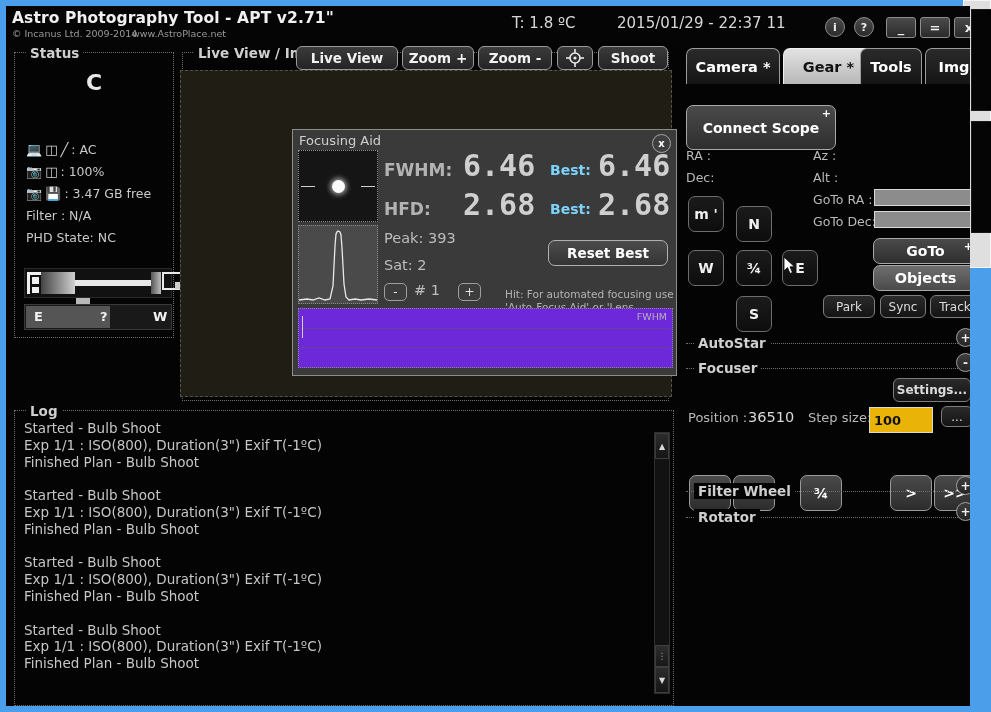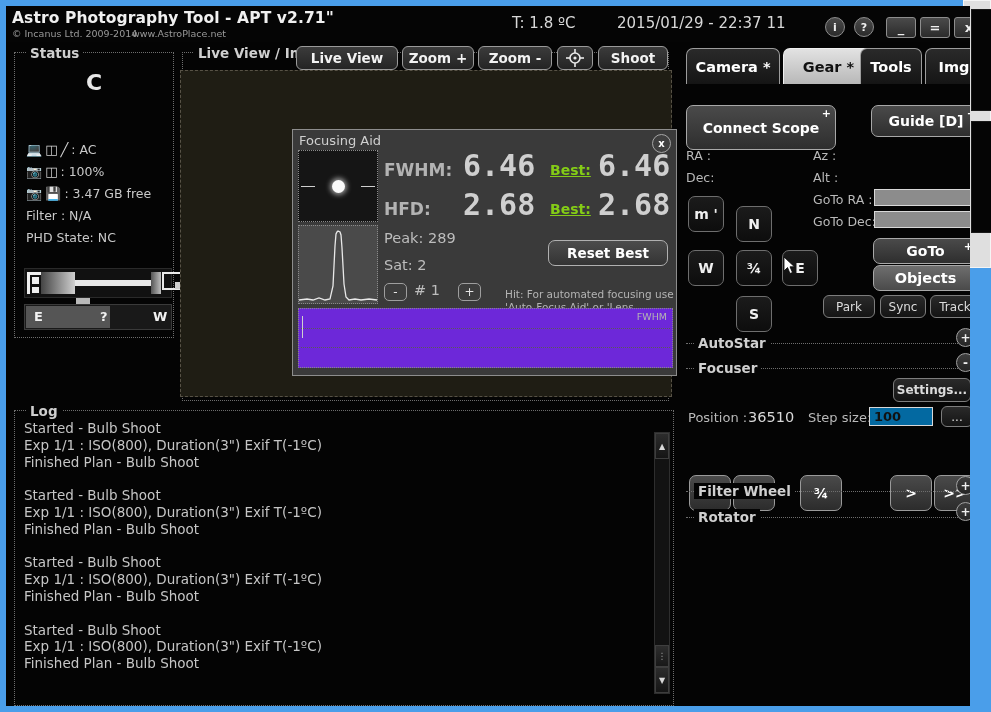--- a/index.html
+++ b/index.html
@@ -62,21 +62,21 @@
   .fa{position:absolute;left:286px;top:123px;width:385px;height:247px;background:#3a3a3a;border:1px solid #8d8d8d;box-sizing:border-box;}
   .fa-title{position:absolute;left:6px;top:3px;color:#cfcfcf;font-size:13px;}
   .fa-close{position:absolute;right:5px;top:4px;width:17px;height:17px;border-radius:50%;background:#3f3f3f;border:1px solid #a5a5a5;
         color:#fff;font-size:10px;font-weight:bold;display:flex;align-items:center;justify-content:center;cursor:pointer;}
   .fa-star{position:absolute;left:5px;top:20px;width:80px;height:72px;background:#151515;border:1px dotted #8a8a8a;box-sizing:border-box;}
   .star-dot{position:absolute;left:50%;top:50%;width:13px;height:13px;margin:-6px 0 0 -6px;border-radius:50%;background:#fafafa;box-shadow:0 0 5px 2px #9a9a9a;}
   .star-h{position:absolute;top:50%;height:1px;background:#cfcfcf;}
   .fa-prof{position:absolute;left:5px;top:95px;width:80px;height:79px;background:#4a4a4a;border:1px dotted #8a8a8a;box-sizing:border-box;overflow:hidden;}
   .fa-lbl{position:absolute;color:#b3b3b3;font-size:17px;font-weight:bold;}
   .fa-big{position:absolute;color:#cfcfcf;font-size:30px;font-weight:bold;font-family:"DejaVu Sans Mono","Liberation Mono",monospace;}
-  .fa-best{position:absolute;color:#84cc16;font-size:14px;font-weight:bold;text-decoration:underline;}
+  .fa-best{position:absolute;color:#7dd3fc;font-size:14px;font-weight:bold;}
   .fa-sm{position:absolute;color:#bdbdbd;font-size:14.5px;}
   .fa-resetbest{position:absolute;left:255px;top:110px;width:120px;height:26px;border-radius:7px;
         background:linear-gradient(#4c4c4c,#343434);border:1px solid #b0b0b0;box-sizing:border-box;
         color:#fff;font-size:13.5px;font-weight:bold;display:flex;align-items:center;justify-content:center;cursor:pointer;}
   .fa-step{position:absolute;width:23px;height:18px;border-radius:5px;background:#3d3d3d;border:1px solid #9e9e9e;box-sizing:border-box;
         color:#e6e6e6;font-size:12px;display:flex;align-items:center;justify-content:center;cursor:pointer;}
   .fa-hint{position:absolute;left:212px;top:158px;width:172px;color:#b4b4b4;font-size:10.5px;line-height:13px;}
   .fa-graph{position:absolute;left:5px;top:178px;width:375px;height:60px;background:#6d28d9;border:1px dotted #8a8a8a;box-sizing:border-box;overflow:hidden;}
   .fa-graph .gl{position:absolute;left:2px;right:2px;height:0;border-top:1px dotted #5a5a5a;}
   .fa-graph .fwhm-lbl{position:absolute;right:5px;top:2px;color:#b4b4b4;font-size:9.5px;}
@@ -221,21 +221,21 @@
       <div class="fa-lbl" style="left:91px;top:30px">FWHM:</div>
       <div class="fa-big" style="left:170px;top:18px">6.46</div>
       <div class="fa-best" style="left:257px;top:32px">Best:</div>
       <div class="fa-big" style="left:305px;top:18px">6.46</div>
 
       <div class="fa-lbl" style="left:91px;top:69px">HFD:</div>
       <div class="fa-big" style="left:170px;top:57px">2.68</div>
       <div class="fa-best" style="left:257px;top:71px">Best:</div>
       <div class="fa-big" style="left:305px;top:57px">2.68</div>
 
-      <div class="fa-sm" style="left:91px;top:100px">Peak: 289</div>
+      <div class="fa-sm" style="left:91px;top:100px">Peak: 393</div>
       <div class="fa-sm" style="left:91px;top:127px">Sat:  2</div>
 
       <div class="fa-resetbest">Reset Best</div>
 
       <div class="fa-step" style="left:91px;top:153px">-</div>
       <div class="fa-sm" style="left:121px;top:152px"># 1</div>
       <div class="fa-step" style="left:165px;top:153px">+</div>
 
       <div class="fa-hint">
         <div>Hit: For automated focusing use</div>
@@ -274,24 +274,20 @@
     </div>
 
     <div class="rp">
       <div class="tab dark" style="left:8px;width:94px">Camera *</div>
       <div class="tab light" style="left:105px;width:91px">Gear *</div>
       <div class="tab dark" style="left:182px;width:62px">Tools</div>
       <div class="tab dark" style="left:247px;width:58px">Img</div>
 
       <div class="rbig" style="left:8px;top:57px;width:150px;height:45px;font-size:14px">
         <span>Connect Scope</span>
-        <span class="plusmark">+</span>
-      </div>
-      <div class="rbig" style="left:193px;top:57px;width:110px;height:32px;font-size:14px">
-        <span>Guide [D]</span>
         <span class="plusmark">+</span>
       </div>
 
       <div class="rlab" style="left:8px;top:100px">RA :</div>
       <div class="rlab" style="left:8px;top:122px">Dec:</div>
       <div class="rlab" style="left:135px;top:100px">Az :</div>
       <div class="rlab" style="left:135px;top:122px">Alt :</div>
       <div class="rlab" style="left:135px;top:144px">GoTo RA :</div>
       <div class="rfield" style="left:196px;top:141px;width:106px"></div>
       <div class="rlab" style="left:135px;top:166px">GoTo Dec:</div>
@@ -320,21 +316,21 @@
 
       <div class="sect" style="left:8px;top:320px"></div>
       <div class="sect-lbl" style="left:16px;top:312px">Focuser</div>
       <div class="pm" style="left:278px;top:305px">-</div>
 
       <div class="smallbtn" style="left:215px;top:330px;width:78px;height:24px;font-size:12px;font-weight:bold">Settings...</div>
 
       <div class="rlab" style="left:10px;top:362px;font-size:13px">Position :</div>
       <div class="rlab" style="left:70px;top:361px;font-size:14.5px;color:#d8d8d8">36510</div>
       <div class="rlab" style="left:130px;top:362px;font-size:13px">Step size:</div>
-      <div class="rfield" style="left:191px;top:359px;width:64px;height:19px;background:#0369a1;display:flex;align-items:center;">
+      <div class="rfield" style="left:191px;top:359px;width:64px;height:26px;background:#eab308;display:flex;align-items:center;">
         <span style="color:#111;font-size:13px;font-weight:bold;padding-left:4px">100</span>
       </div>
       <div class="smallbtn" style="left:263px;top:358px;width:32px;height:21px;font-size:12px">...</div>
 
       <div class="fbtn" style="left:11px">&lt;&lt;</div>
       <div class="fbtn" style="left:55px">&lt;</div>
       <div class="fbtn" style="left:122px">¾</div>
       <div class="fbtn" style="left:212px">&gt;</div>
       <div class="fbtn" style="left:256px">&gt;&gt;</div>
 

